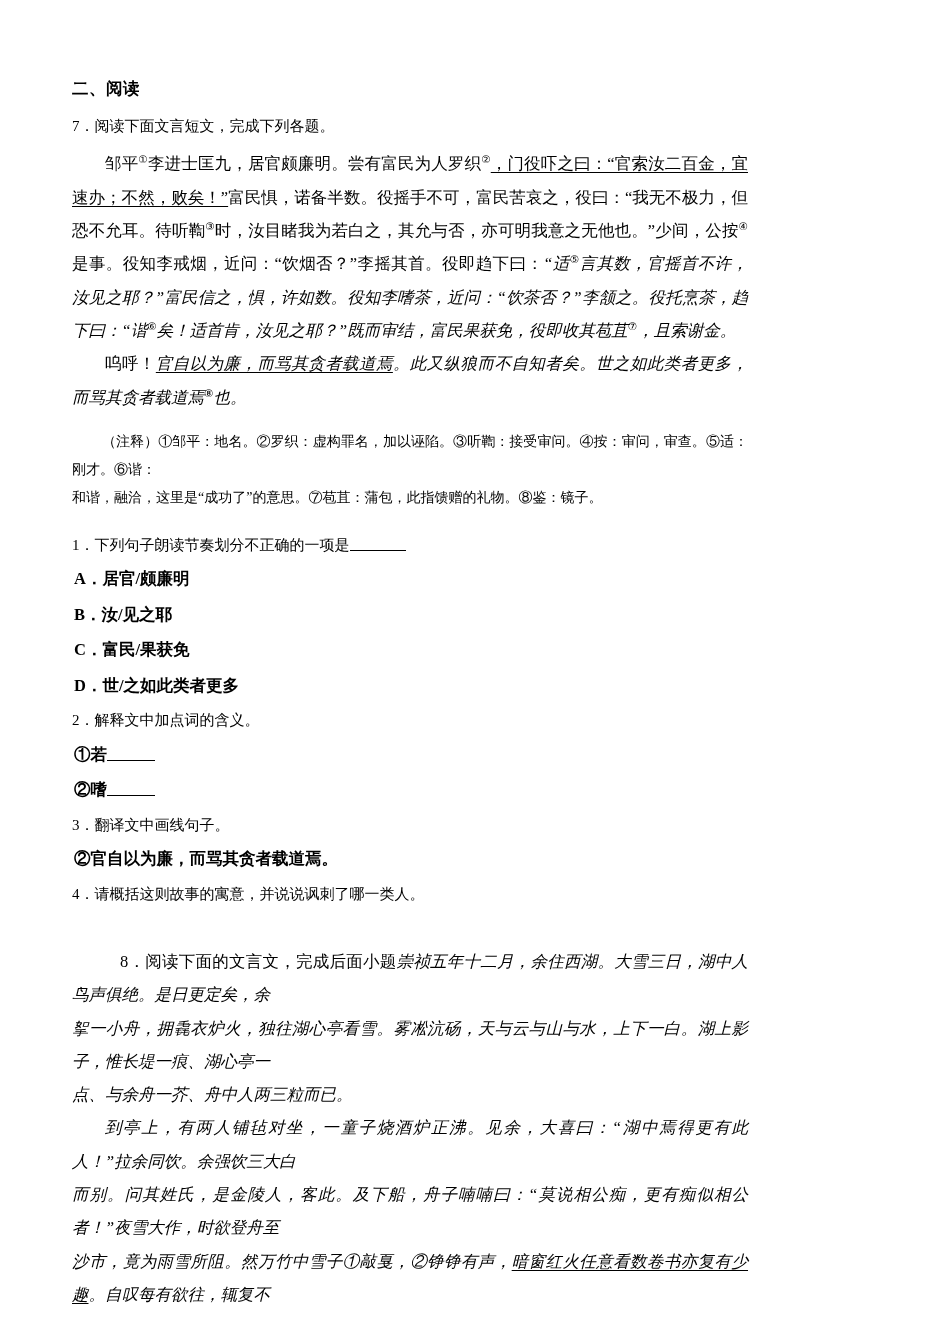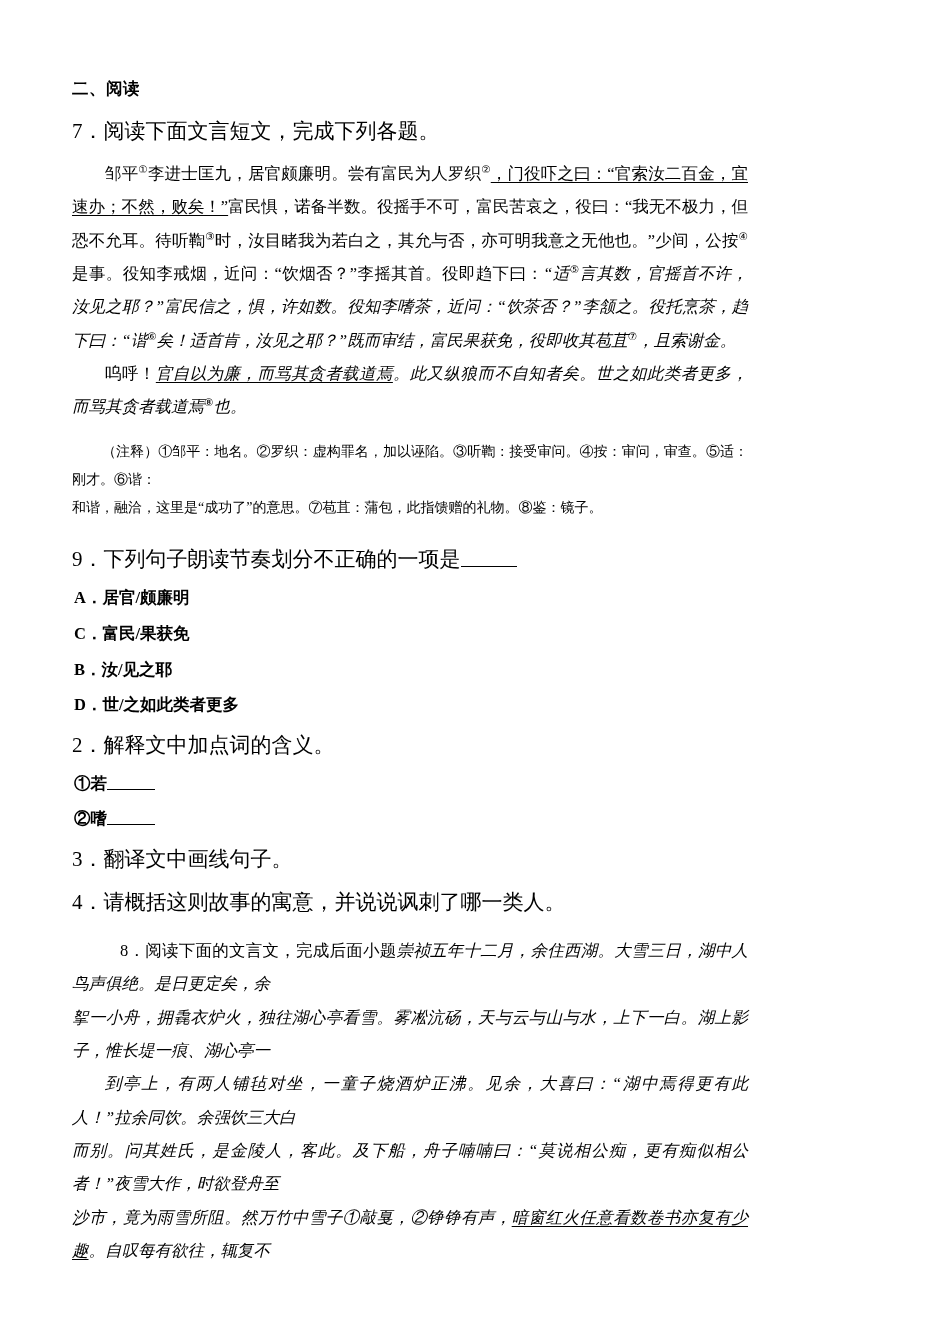--- a/index.html
+++ b/index.html
@@ -22,37 +22,38 @@
     padding: 78px 62px 16px 72px;
   }
   .section-title {
     font-family: "Liberation Sans", sans-serif;
     font-weight: bold;
     font-size: 16.5px;
     letter-spacing: 0.5px;
     margin: 0 0 14px 0;
   }
   .q-line {
-    font-size: 21px;
+    font-size: 15px;
     line-height: 1.62;
     margin: 0 0 9px 0;
     text-align: justify;
   }
   .para {
     font-size: 16.5px;
     line-height: 2.02;
     margin: 0;
     text-align: justify;
     text-justify: inter-ideograph;
   }
   .para.indent {
     text-indent: 33px;
   }
   .para.indent2 {
     text-indent: 48px;
+    margin-top: 24px;
   }
   .italic {
     font-style: italic;
   }
   .u {
     text-decoration: underline;
     text-underline-offset: 3px;
   }
   .opt {
     font-size: 16.5px;
@@ -101,46 +102,48 @@
   </p>
 
   <p class="notes">
     <span style="display:inline-block; text-indent:30px;">（注释）①邹平：地名。②罗织：虚构罪名，加以诬陷。③听鞫：接受审问。④按：审问，审查。⑤适：刚才。⑥谐：</span><br>
     <span>和谐，融洽，这里是“成功了”的意思。⑦苞苴：蒲包，此指馈赠的礼物。⑧鉴：镜子。</span>
   </p>
 
   <div class="gap-s"></div>
 
   <div class="q-line">
-    <span>9．下列句子朗读节奏划分不正确的一项是</span><span class="blank"></span>
+    <span>1．下列句子朗读节奏划分不正确的一项是</span><span class="blank"></span>
   </div>
 
   <div class="opt">A．居官/颇廉明</div>
+  <div class="opt">B．汝/见之耶</div>
   <div class="opt">C．富民/果获免</div>
-  <div class="opt">B．汝/见之耶</div>
   <div class="opt">D．世/之如此类者更多</div>
 
   <div class="q-line">2．解释文中加点词的含义。</div>
 
   <div class="opt">
     <span>①若</span><span class="blank short"></span>
   </div>
   <div class="opt">
     <span>②嗜</span><span class="blank short"></span>
   </div>
 
   <div class="q-line">3．翻译文中画线句子。</div>
+  <div class="opt">②官自以为廉，而骂其贪者载道焉。</div>
 
   <div class="q-line">4．请概括这则故事的寓意，并说说讽刺了哪一类人。</div>
 
   <div class="gap-s"></div>
 
   <p class="para indent2">
     <span>8．阅读下面的文言文，完成后面小题</span><span class="italic">崇祯五年十二月，余住西湖。大雪三日，湖中人鸟声俱绝。是日更定矣，余</span><br>
     <span class="italic">挐一小舟，拥毳衣炉火，独往湖心亭看雪。雾凇沆砀，天与云与山与水，上下一白。湖上影子，惟长堤一痕、湖心亭一</span><br>
+    <span class="italic">点、与余舟一芥、舟中人两三粒而已。</span>
   </p>
 
   <p class="para indent">
     <span class="italic">到亭上，有两人铺毡对坐，一童子烧酒炉正沸。见余，大喜曰：“湖中焉得更有此人！”拉余同饮。余强饮三大白</span><br>
     <span class="italic">而别。问其姓氏，是金陵人，客此。及下船，舟子喃喃曰：“莫说相公痴，更有痴似相公者！”夜雪大作，时欲登舟至</span><br>
     <span class="italic">沙市，竟为雨雪所阻。然万竹中雪子①敲戛，②铮铮有声，</span><span class="italic u">暗窗红火任意看数卷书亦复有少趣</span><span class="italic">。自叹每有欲往，辄复不</span><br>
     <br>
     
   </p>
 

